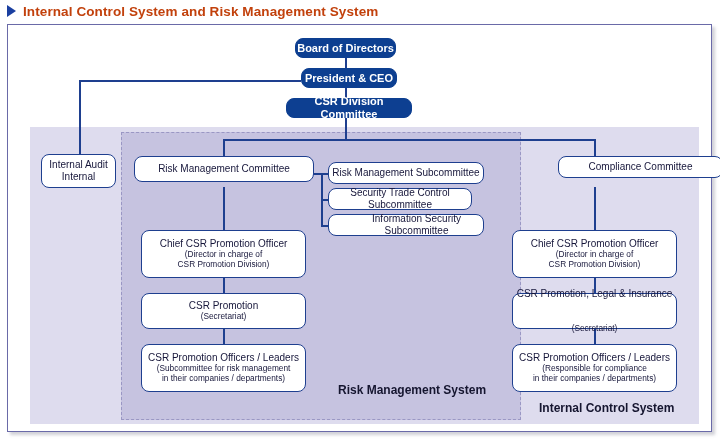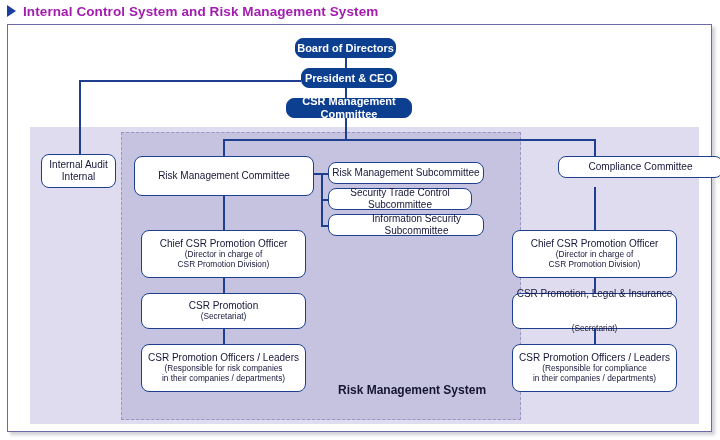--- a/index.html
+++ b/index.html
@@ -35,21 +35,21 @@
   .title-arrow {
     width: 0;
     height: 0;
     border-left: 9px solid #1a3fa0;
     border-top: 6px solid transparent;
     border-bottom: 6px solid transparent;
   }
   .title-text {
     font-size: 13.5px;
     font-weight: bold;
-    color: #a21caf;
+    color: #c2410c;
     letter-spacing: 0.1px;
     white-space: nowrap;
   }
 
   
   .frame {
     position: absolute;
     left: 7px;
     top: 24px;
     width: 705px;
@@ -176,29 +176,29 @@
 
     <div class="box box-dark" style="left:287px; top:13px; width:101px; height:20px;">
       <span>Board of Directors</span>
     </div>
 
     <div class="box box-dark" style="left:293px; top:43px; width:96px; height:20px;">
       <span>President &amp; CEO</span>
     </div>
 
     <div class="box box-dark" style="left:278px; top:73px; width:126px; height:20px;">
-      <span>CSR Management Committee</span>
+      <span>CSR Division Committee</span>
     </div>
 
     <div class="box box-light" style="left:33px; top:129px; width:75px; height:34px;">
       <span class="main">Internal Audit</span>
       <span class="main">Internal</span>
     </div>
 
-    <div class="box box-light" style="left:126px; top:131px; width:180px; height:40px;">
+    <div class="box box-light" style="left:126px; top:131px; width:180px; height:26px;">
       <span class="main">Risk Management Committee</span>
     </div>
 
     <div class="box box-light" style="left:320px; top:137px; width:156px; height:22px;">
       <span class="main">Risk Management Subcommittee</span>
     </div>
     <div class="box box-light" style="left:320px; top:163px; width:144px; height:22px;">
       <span class="main">Security Trade Control Subcommittee</span>
     </div>
     <div class="box box-light" style="left:320px; top:189px; width:156px; height:22px;padding-left:21px;">
@@ -211,21 +211,21 @@
       <span class="sub">CSR Promotion Division)</span>
     </div>
 
     <div class="box box-light" style="left:133px; top:268px; width:165px; height:36px;">
       <span class="main">CSR Promotion</span>
       <span class="sub">(Secretariat)</span>
     </div>
 
     <div class="box box-light" style="left:133px; top:319px; width:165px; height:48px;">
       <span class="main">CSR Promotion Officers / Leaders</span>
-      <span class="sub">(Responsible for risk companies</span>
+      <span class="sub">(Subcommittee for risk management</span>
       <span class="sub">in their companies / departments)</span>
     </div>
 
     <div class="box box-light" style="left:504px; top:131px; width:165px; height:22px;margin-left:46px;">
       <span class="main">Compliance Committee</span>
     </div>
 
     <div class="box box-light" style="left:504px; top:205px; width:165px; height:48px;">
       <span class="main">Chief CSR Promotion Officer</span>
       <span class="sub">(Director in charge of</span>
@@ -237,15 +237,16 @@
       <span class="sub">(Secretariat)</span>
     </div>
 
     <div class="box box-light" style="left:504px; top:319px; width:165px; height:48px;">
       <span class="main">CSR Promotion Officers / Leaders</span>
       <span class="sub">(Responsible for compliance</span>
       <span class="sub">in their companies / departments)</span>
     </div>
 
     <div class="region-caption" style="left:330px; top:358px;">Risk Management System</div>
+    <div class="region-caption" style="left:531px; top:376px;">Internal Control System</div>
 
   </div>
 </div>
 
 </body></html>

